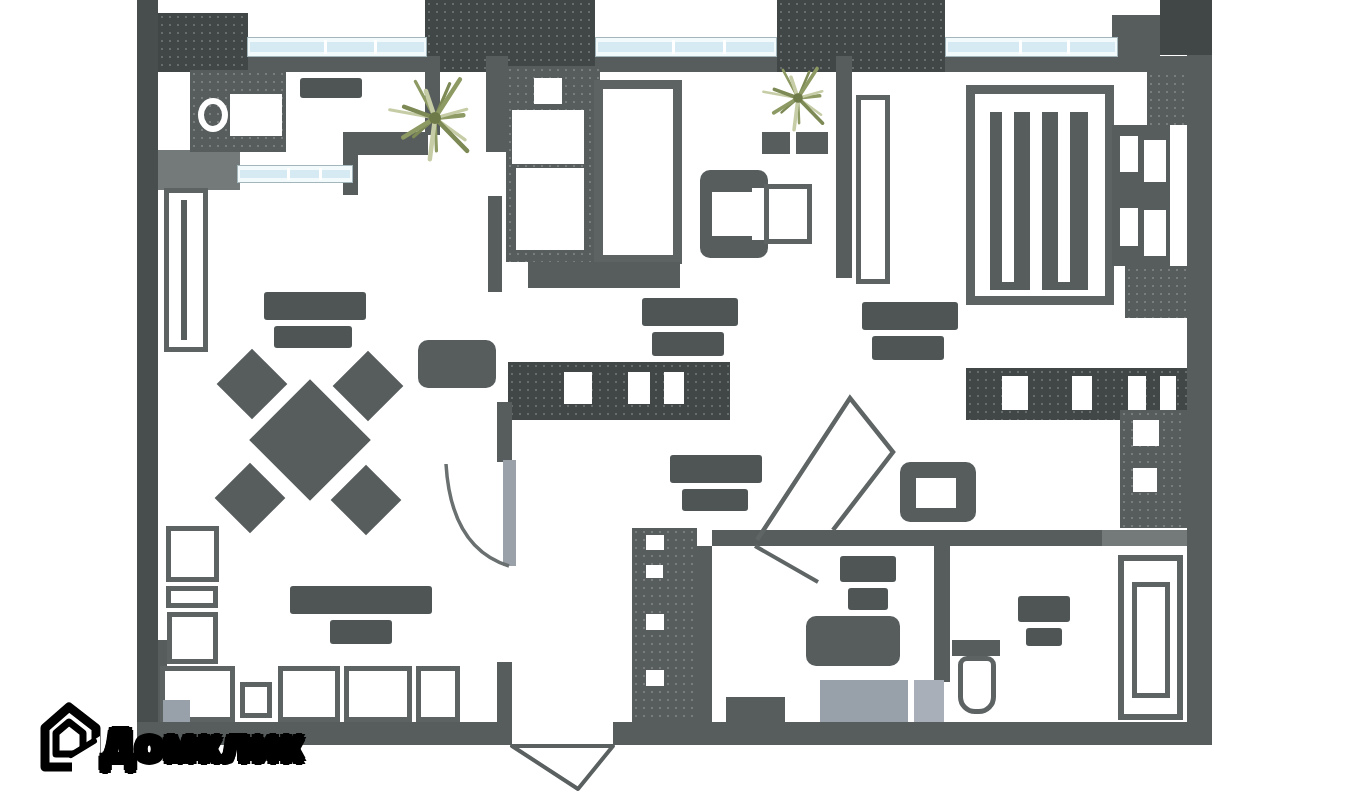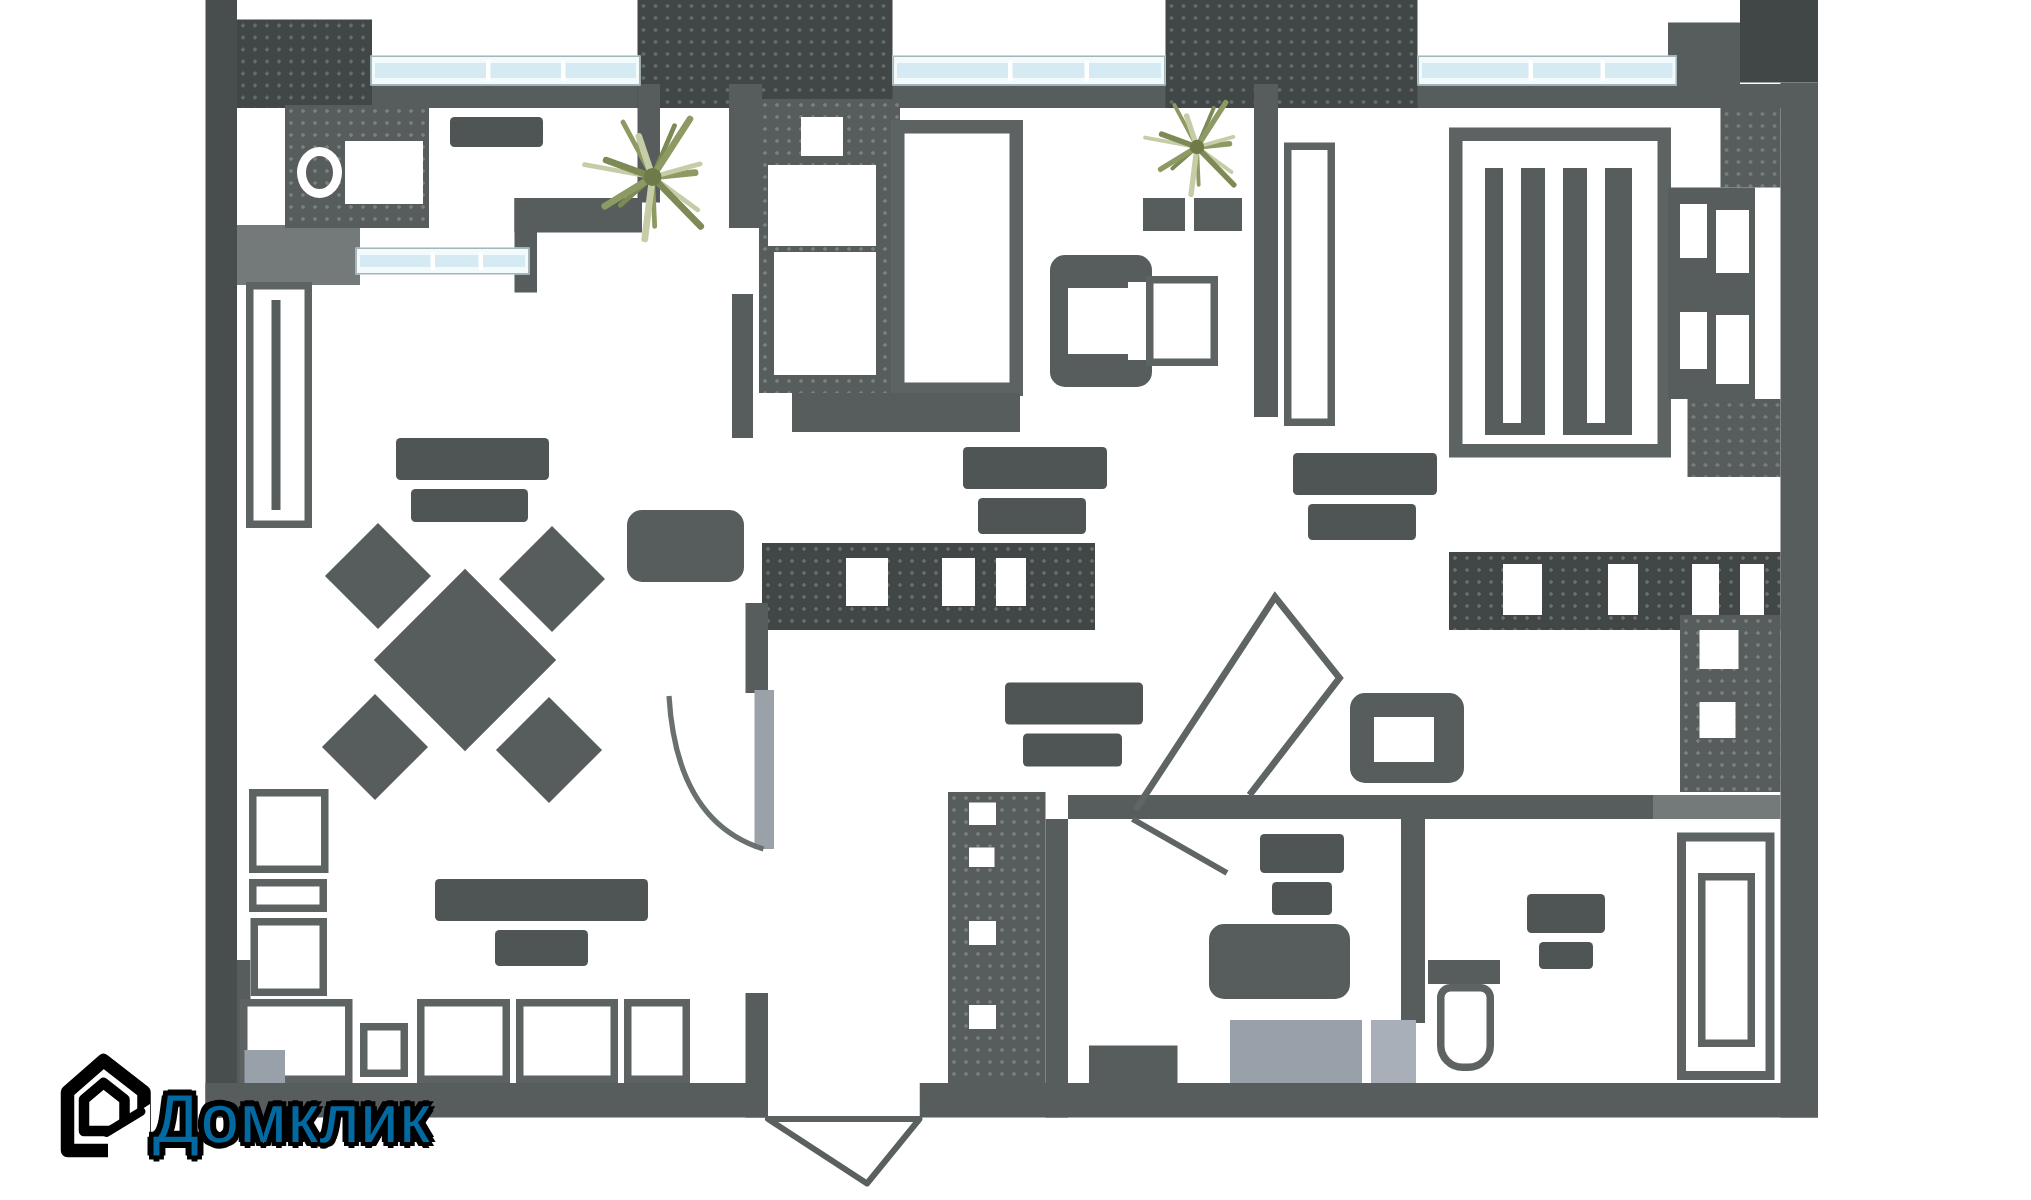--- a/index.html
+++ b/index.html
@@ -26,22 +26,22 @@
   .chair{background:var(--wall);border-radius:10px;}
   .toilet{background:#fff;border:5px solid var(--furnBorder);
           border-radius:9px 9px 17px 17px;box-sizing:border-box;}
   .rot45{transform:rotate(45deg);}
   .speck{background-image:radial-gradient(rgba(255,255,255,.20) 1px,transparent 1.4px);
          background-size:8px 8px;}
   .win{background:#f2fafc;border:1px solid #a3b6bc;box-sizing:border-box;}
   .win .glass{position:absolute;left:2px;right:2px;top:4px;bottom:4px;background:var(--glass);}
   .win .mull{position:absolute;top:2px;bottom:2px;width:3px;background:#fff;}
   #logo-text{
-    position:absolute;left:102px;top:720px;font-size:45px;font-weight:400;
-    letter-spacing:1px;color:#0369a1;
+    position:absolute;left:102px;top:720px;font-size:45px;font-weight:700;
+    letter-spacing:1px;color:#000000;
     text-shadow:-3px -3px 0 #000,3px -3px 0 #000,-3px 3px 0 #000,3px 3px 0 #000,
                  0 -4px 0 #000,0 4px 0 #000,-4px 0 0 #000,4px 0 0 #000;
   }
   svg{position:absolute;left:0;top:0;}
 </style>
 </head>
 <body>
 
 <div id="stage">
 

